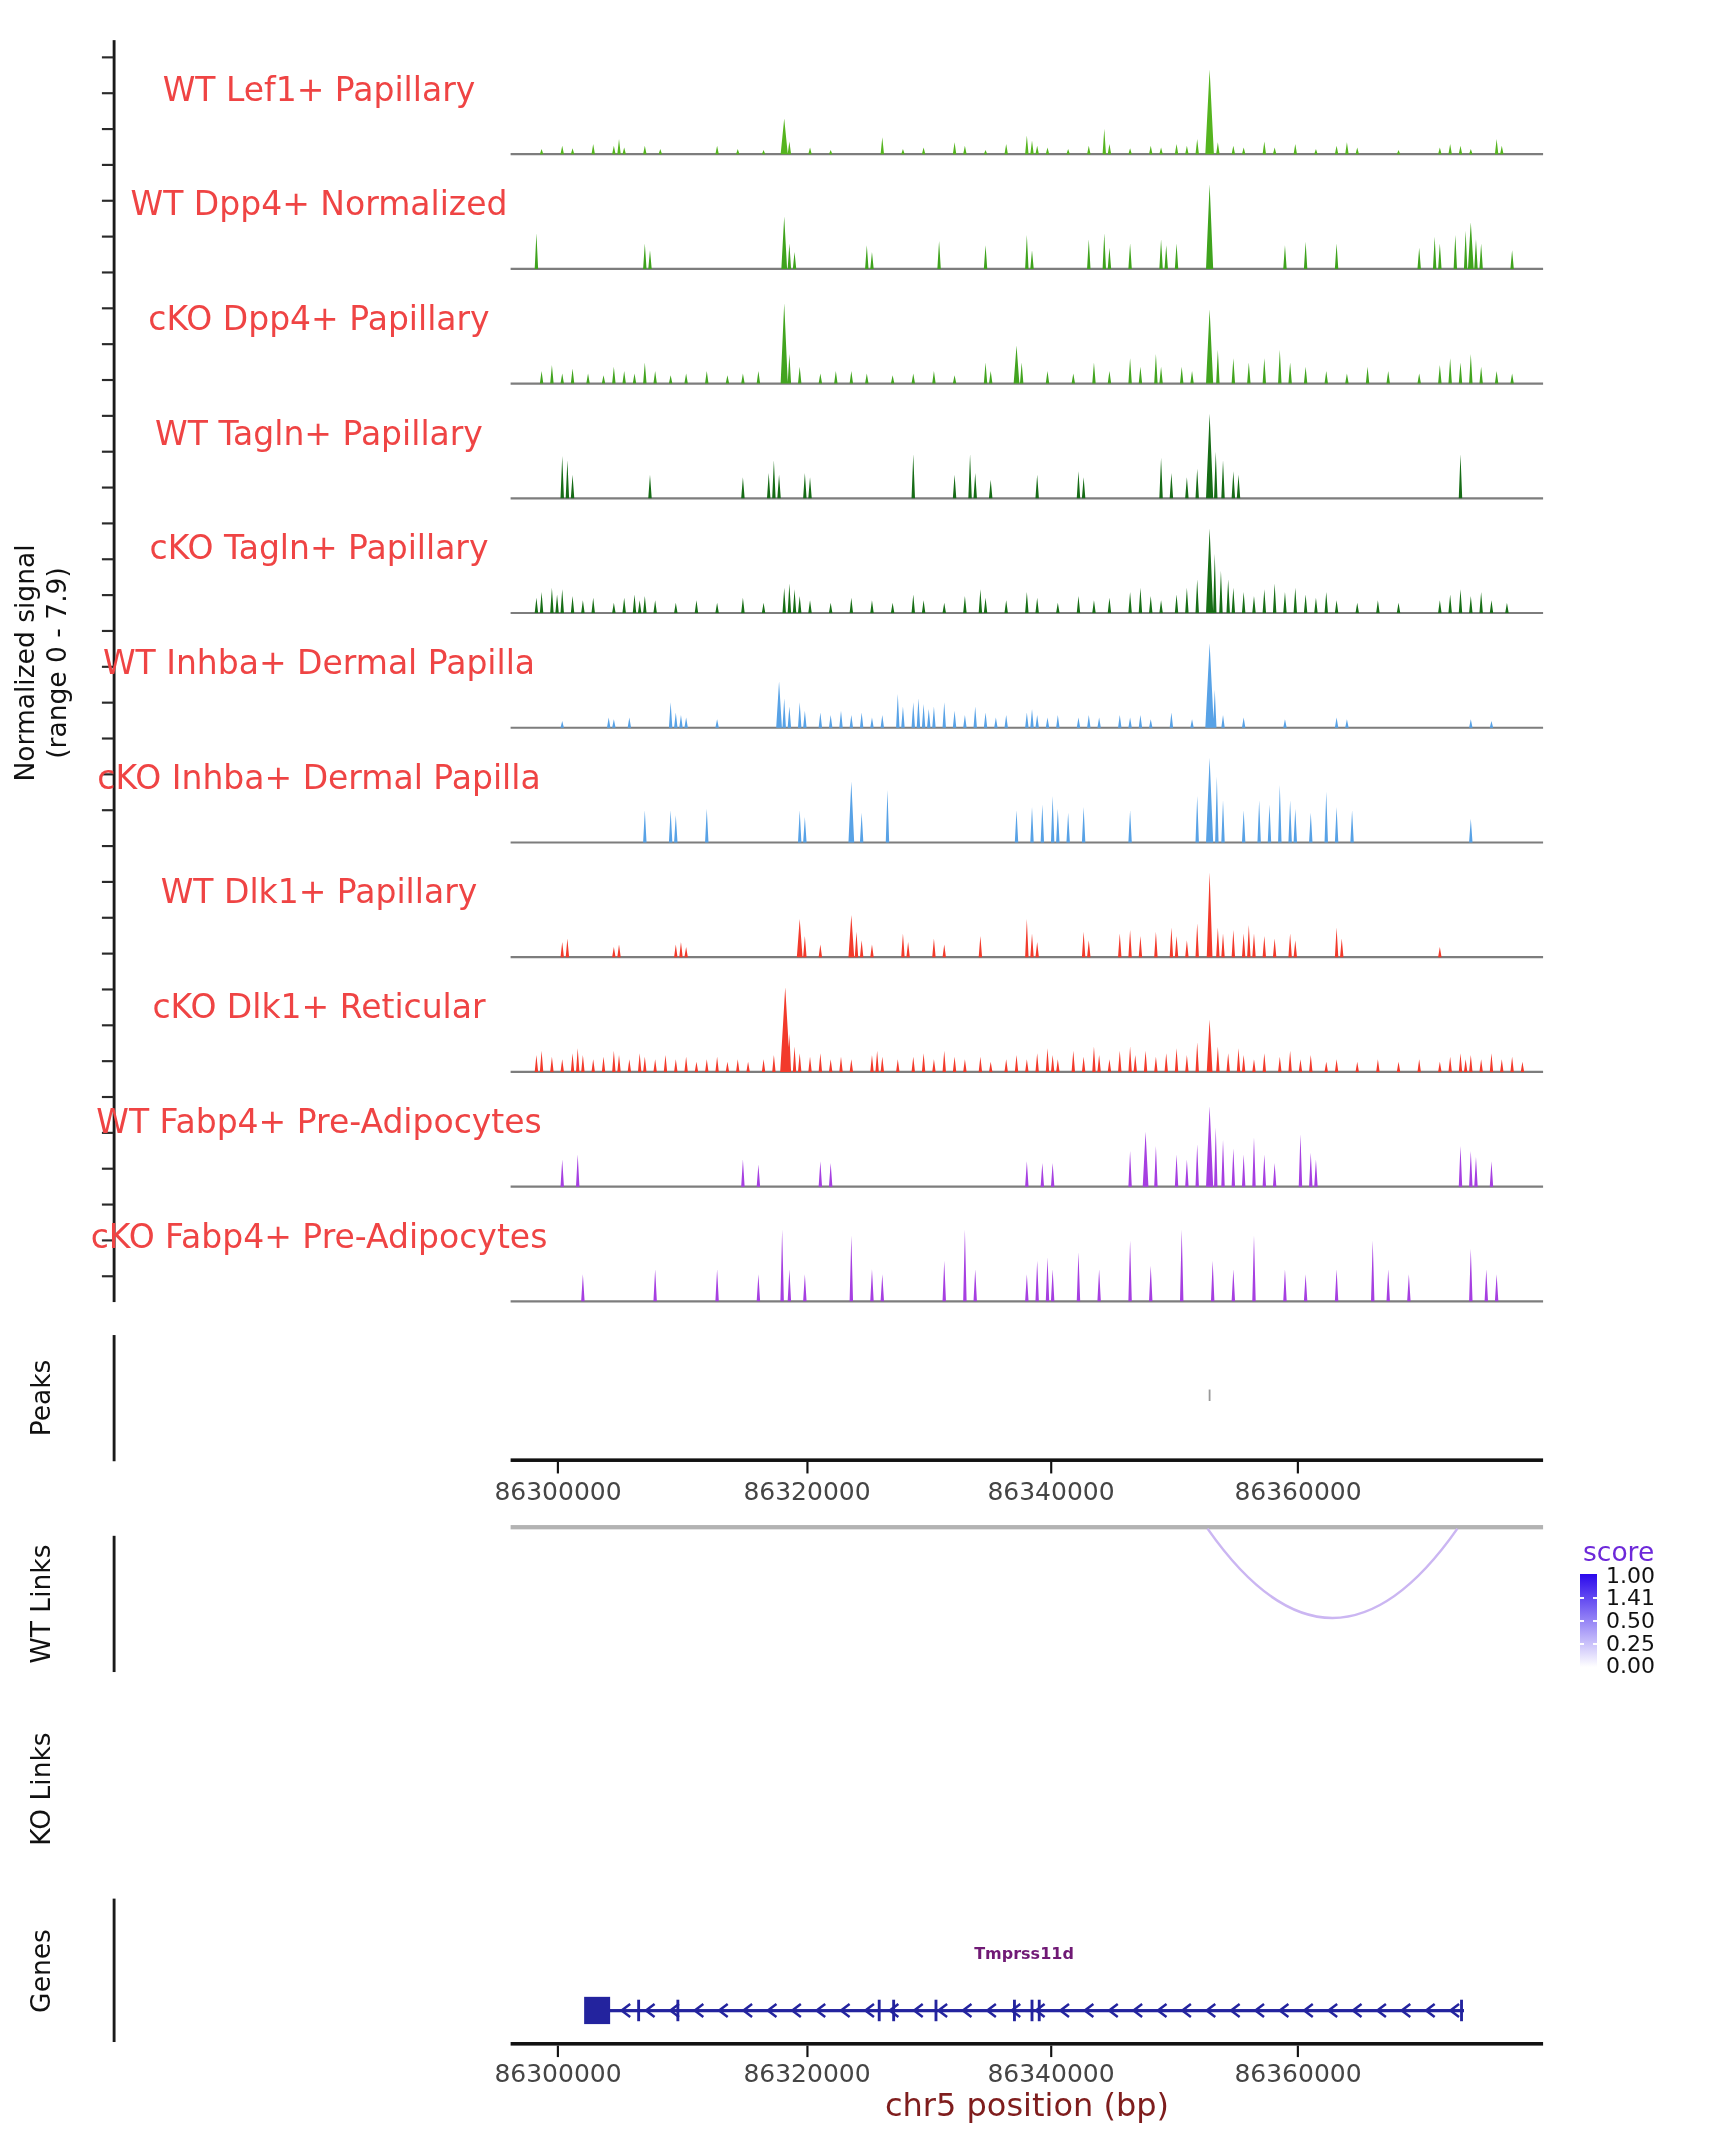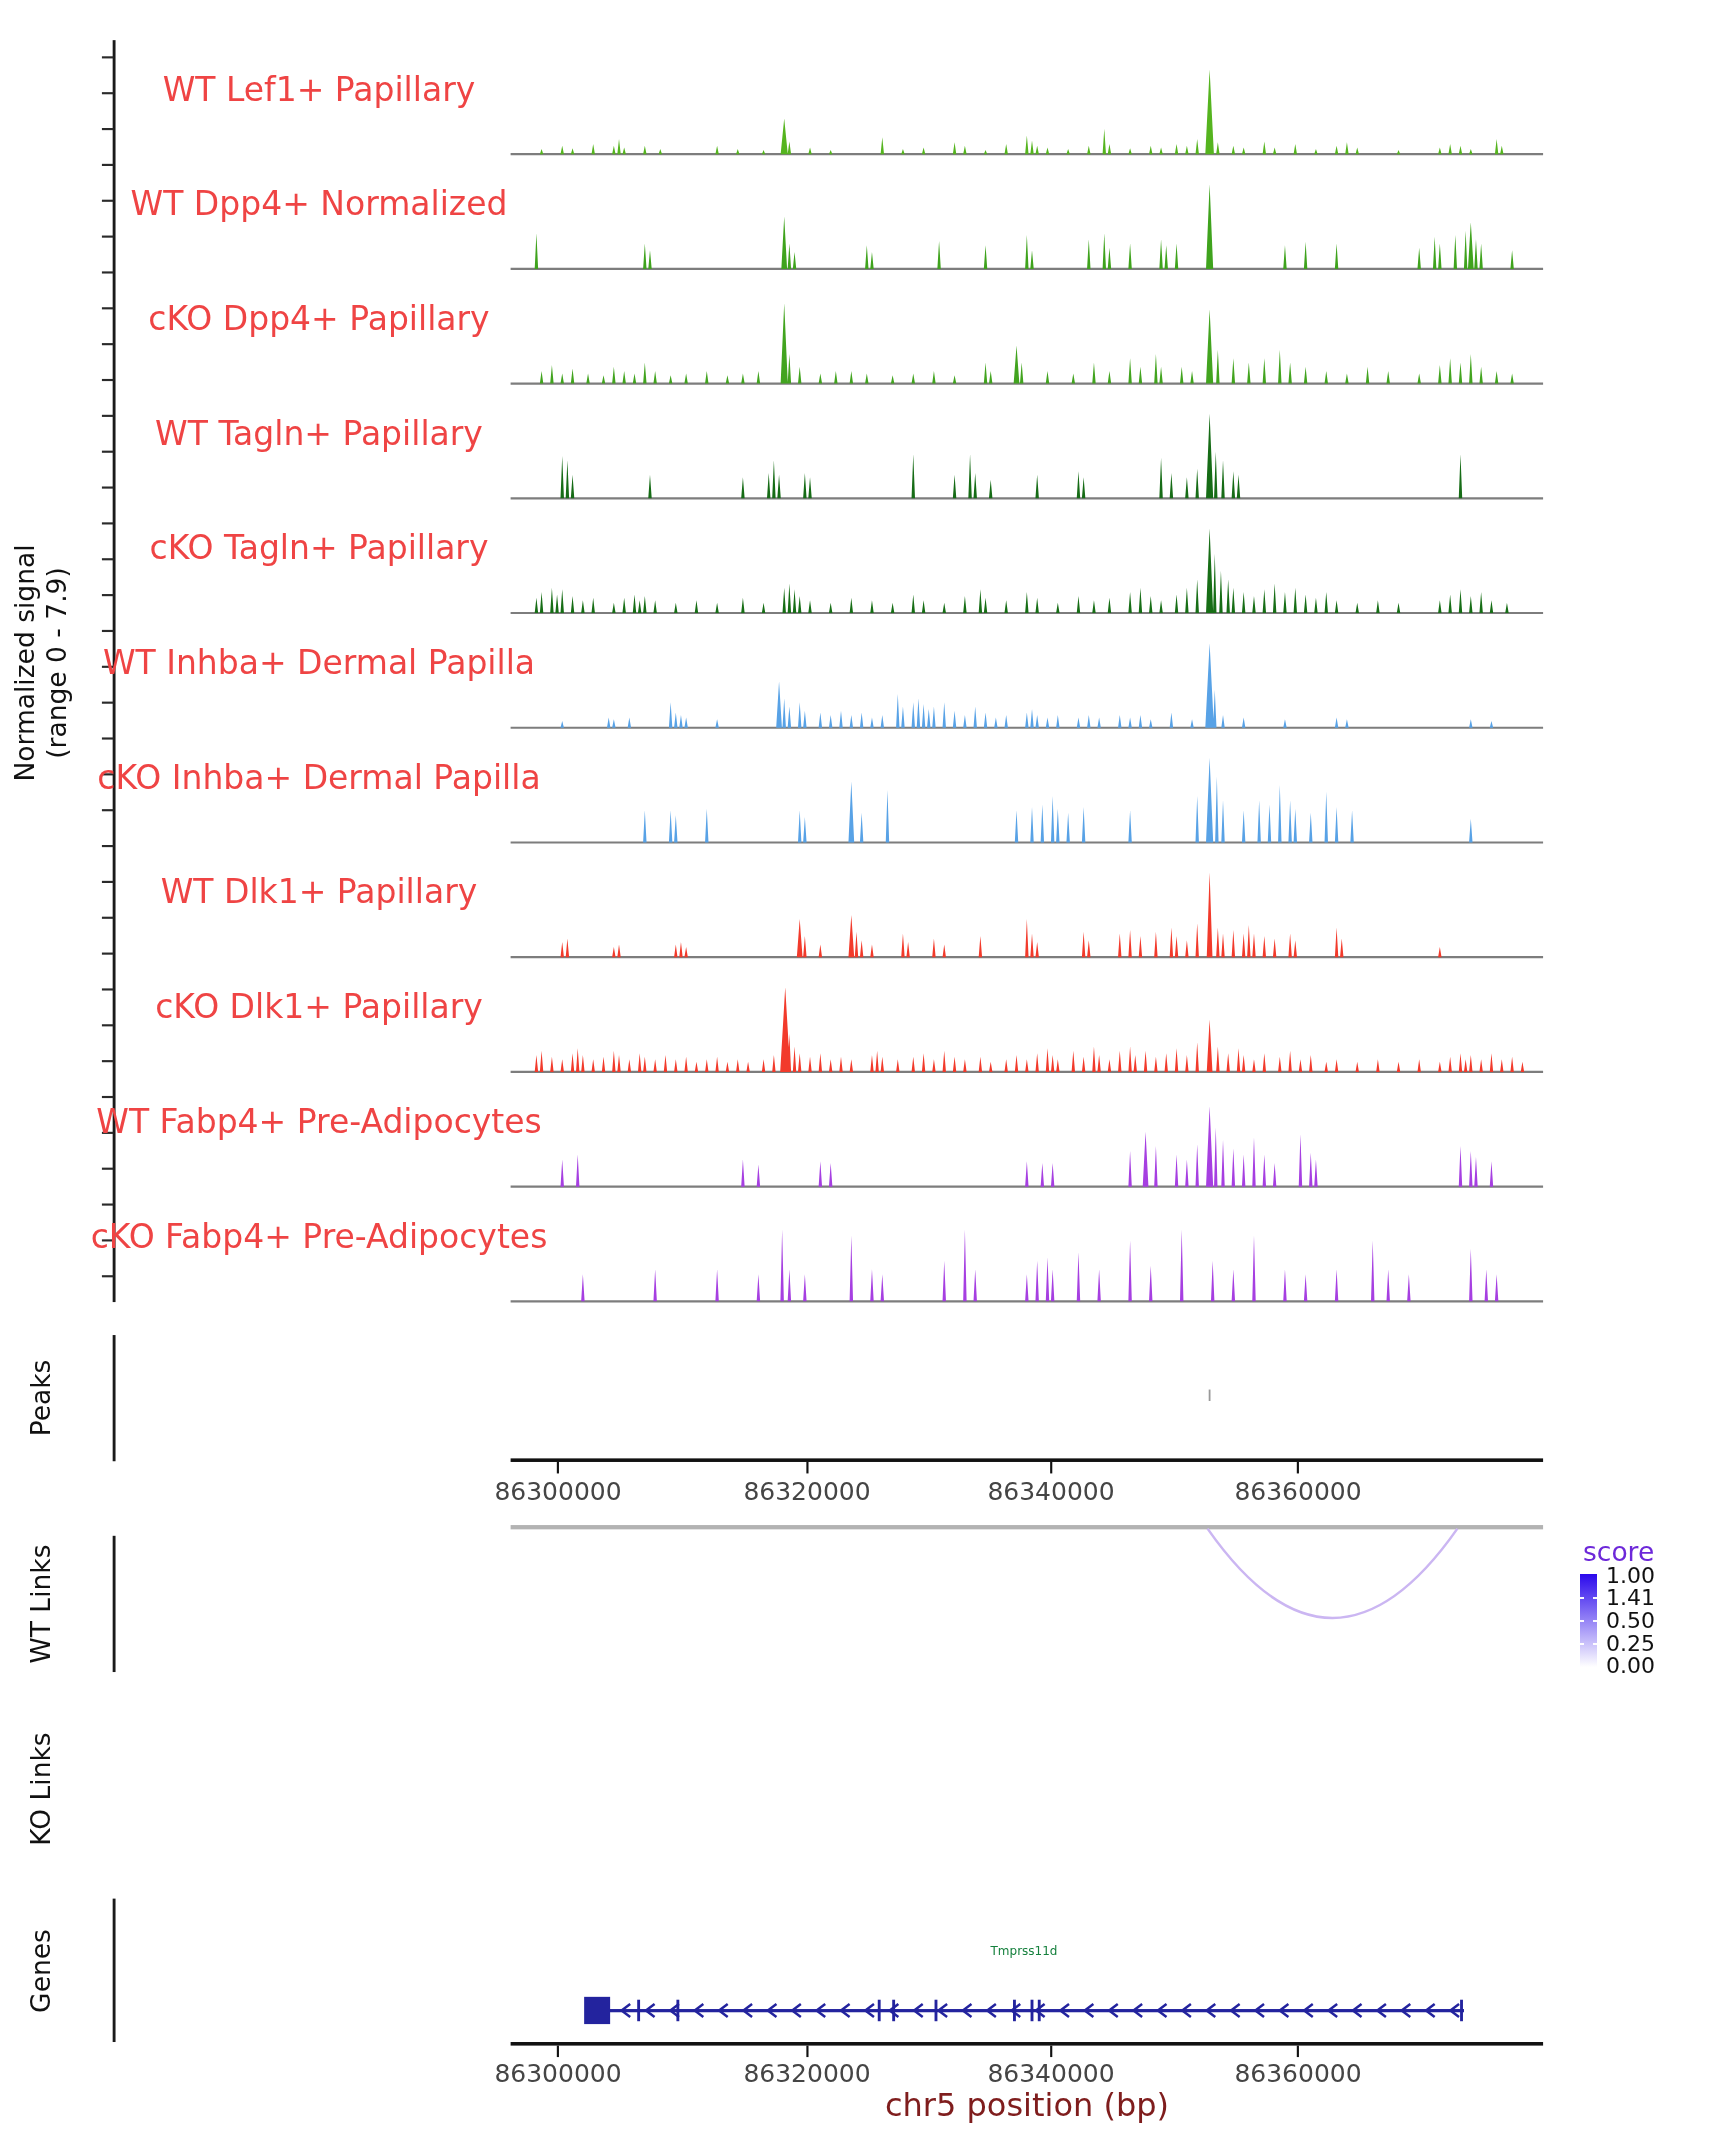--- a/index.html
+++ b/index.html
@@ -9,21 +9,21 @@
   .track-label{position:absolute;font-size:33px;color:#ef4444;white-space:nowrap;
                transform:translateX(-50%)}
   .rot{position:absolute;transform:translate(-50%,-50%) rotate(-90deg);
        white-space:nowrap;font-size:26.5px;color:#111;text-align:center;line-height:1.22}
   .tick-label{position:absolute;font-size:25px;color:#454545;white-space:nowrap;
               transform:translateX(-50%)}
   .axis-title{position:absolute;font-size:32px;color:#7f1d1d;white-space:nowrap;
               transform:translateX(-50%)}
   .legend-title{position:absolute;font-size:26.5px;color:#6d28d9}
   .legend-label{position:absolute;font-size:22px;color:#111}
-  .gene-name{position:absolute;font-size:12px;color:#15803d;font-weight:400;
+  .gene-name{position:absolute;font-size:16px;color:#701a75;font-weight:700;
              transform:translateX(-50%)}
   .colorbar{position:absolute;width:17px;height:93px}
   .cb-tick{position:absolute;height:2.2px;background:rgba(255,255,255,.95)}
 </style>
 </head>
 <body>
 
 <div id="canvas">
 
   <svg id="plot-svg" width="1721" height="2151" viewBox="0 0 2400 3000">
@@ -182,21 +182,21 @@
 
   <div id="track-labels">
       <div class="track-label" style="left:319px;top:70px">WT Lef1+ Papillary</div>
       <div class="track-label" style="left:319px;top:184px">WT Dpp4+ Normalized</div>
       <div class="track-label" style="left:319px;top:299px">cKO Dpp4+ Papillary</div>
       <div class="track-label" style="left:319px;top:414px">WT Tagln+ Papillary</div>
       <div class="track-label" style="left:319px;top:528px">cKO Tagln+ Papillary</div>
       <div class="track-label" style="left:319px;top:643px">WT Inhba+ Dermal Papilla</div>
       <div class="track-label" style="left:319px;top:758px">cKO Inhba+ Dermal Papilla</div>
       <div class="track-label" style="left:319px;top:872px">WT Dlk1+ Papillary</div>
-      <div class="track-label" style="left:319px;top:987px">cKO Dlk1+ Papillary</div>
+      <div class="track-label" style="left:319px;top:987px">cKO Dlk1+ Reticular</div>
       <div class="track-label" style="left:319px;top:1102px">WT Fabp4+ Pre-Adipocytes</div>
       <div class="track-label" style="left:319px;top:1217px">cKO Fabp4+ Pre-Adipocytes</div>
     </div>
   <div id="axis1-labels">
       <div class="tick-label" style="left:558px;top:1477px">86300000</div>
       <div class="tick-label" style="left:807px;top:1477px">86320000</div>
       <div class="tick-label" style="left:1051px;top:1477px">86340000</div>
       <div class="tick-label" style="left:1298px;top:1477px">86360000</div>
     </div>
   <div id="axis2-labels">

